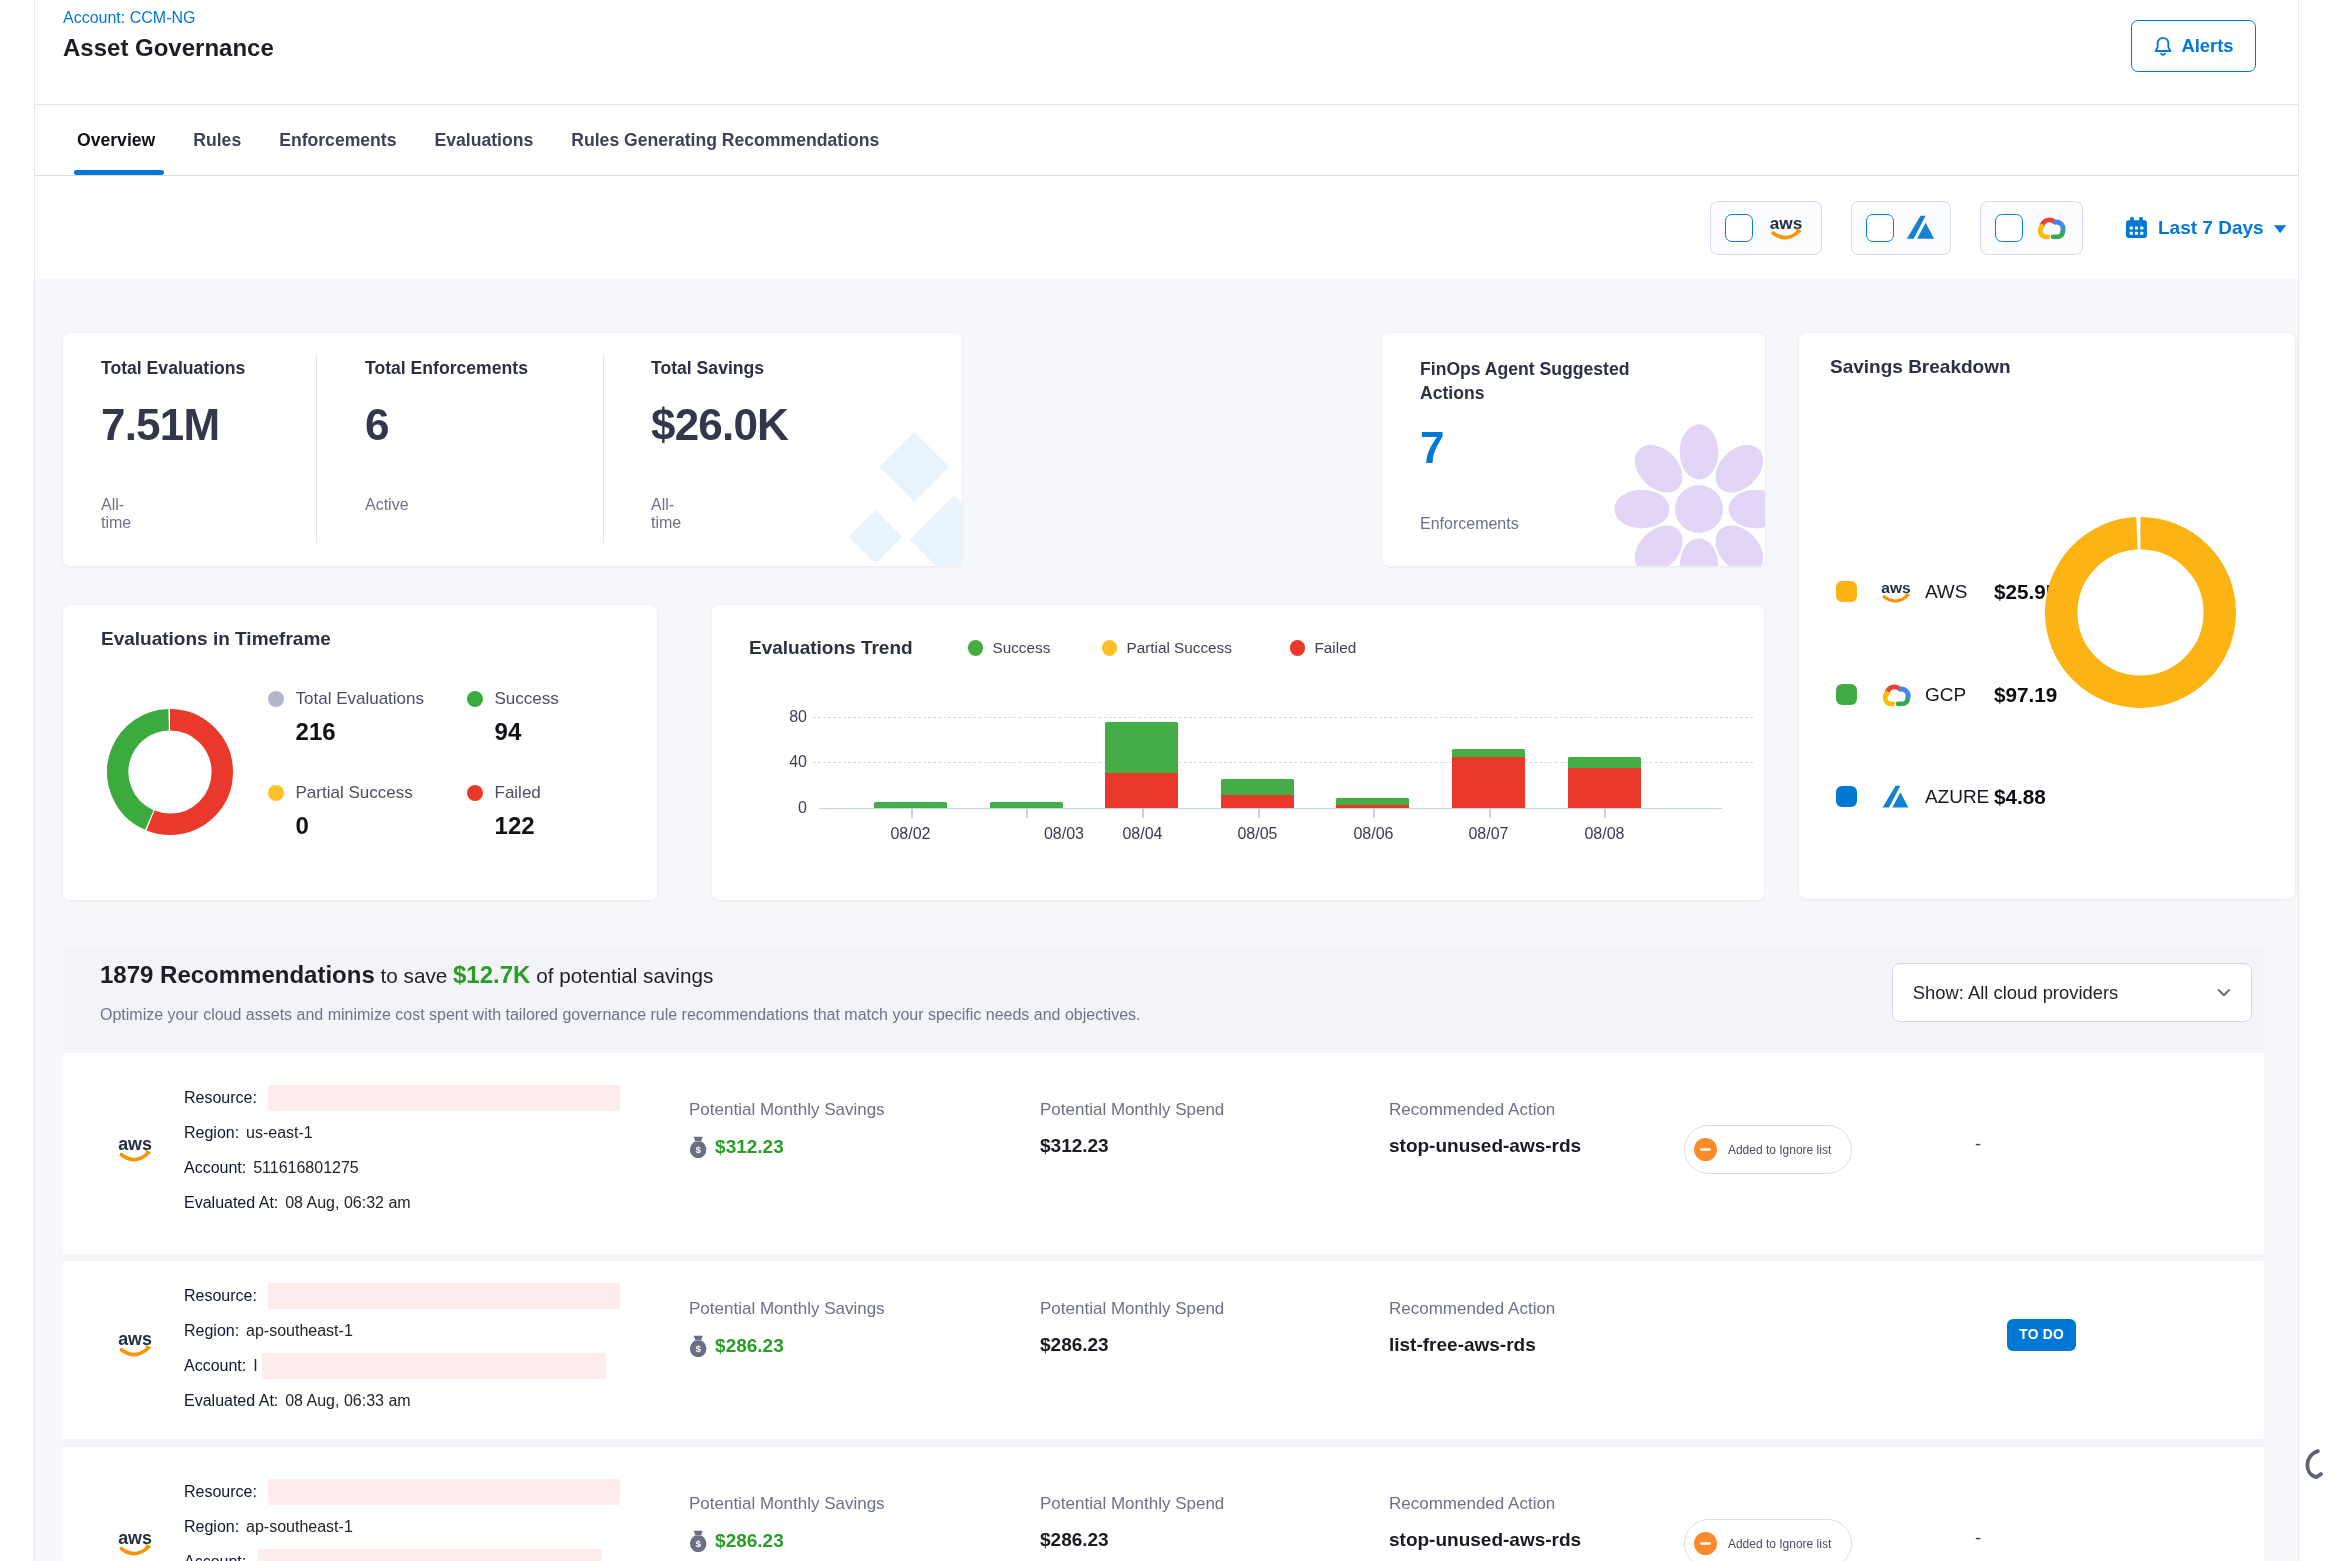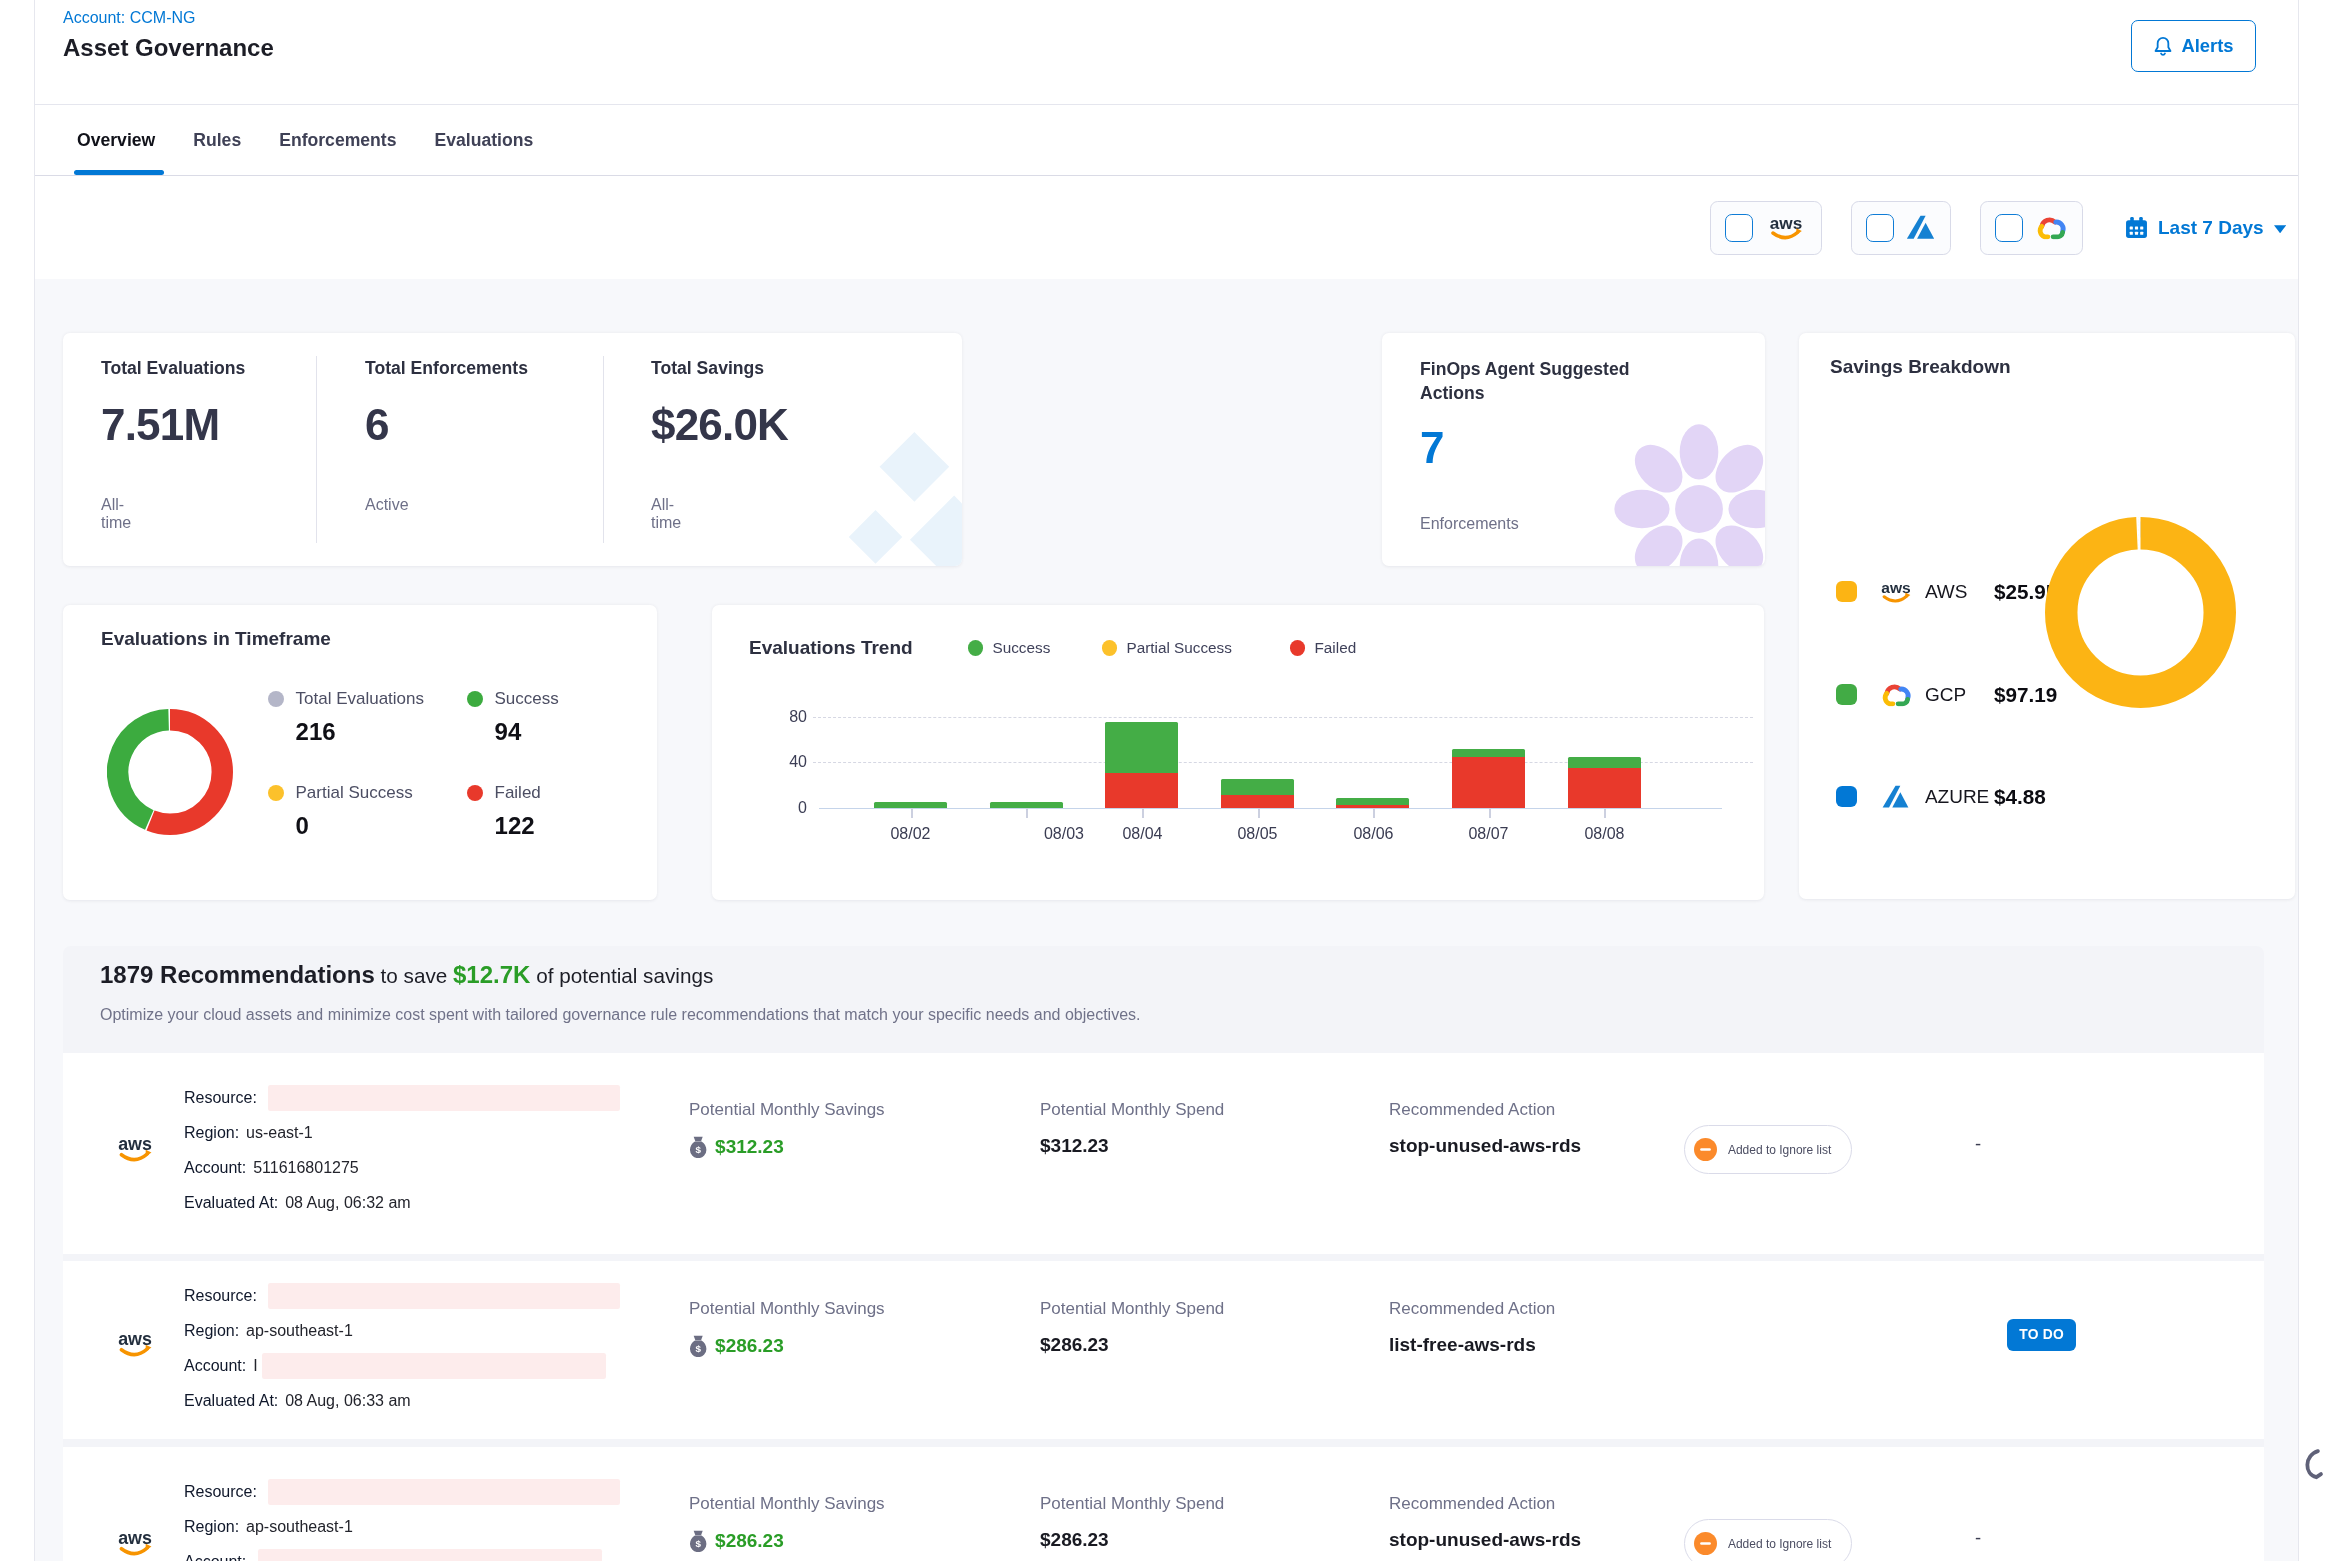--- a/index.html
+++ b/index.html
@@ -211,20 +211,21 @@
           </svg>
         <span>Alerts</span>
       </button>
     </div>
 
     <nav class="tabbar">
       <div class="tab active">Overview</div>
       <div class="tab">Rules</div>
       <div class="tab">Enforcements</div>
       <div class="tab">Evaluations</div>
+      <div class="tab">Rules Generating Recommendations</div>
     </nav>
 
     <div class="filterbar">
       <div class="chip">
         <div class="cbox"></div>
         <svg width="44" height="31" viewBox="0 0 58 40">
             <use href="#i-aws"></use>
           </svg>
       </div>
       <div class="chip">
@@ -426,20 +427,26 @@
       </div>
 
       <div id="recs">
         <div class="rtitle">
           <span class="big">1879 Recommendations</span>
           <span>to save</span>
           <span class="green">$12.7K</span>
           <span>of potential savings</span>
         </div>
         <div class="rsub">Optimize your cloud assets and minimize cost spent with tailored governance rule recommendations that match your specific needs and objectives.</div>
+        <div class="showdd">
+          <span>Show: All cloud providers</span>
+          <svg width="13.8" height="9.2" viewBox="0 0 18 12">
+              <use href="#i-chevron"></use>
+            </svg>
+        </div>
 
         <div class="rrow" id="row1">
           <svg class="rowlogo" width="46" height="32" viewBox="0 0 60 42">
               <use href="#i-aws"></use>
             </svg>
           <div class="details">
             <div class="dline">
                 <span class="dlab">Resource:</span>
                 <span class="redact w460"></span>
               </div>

